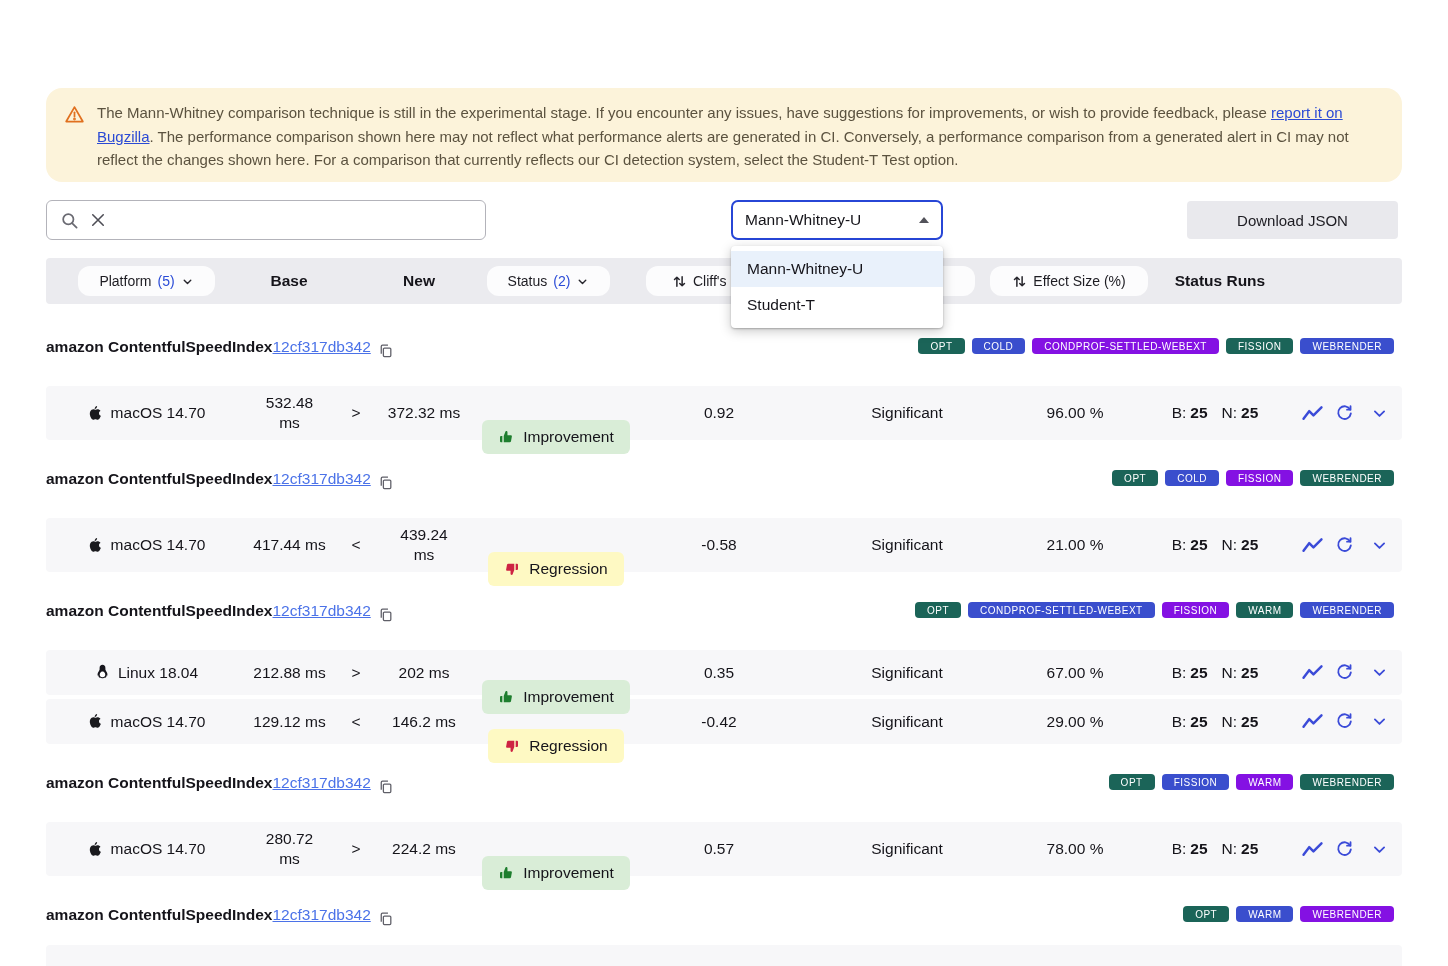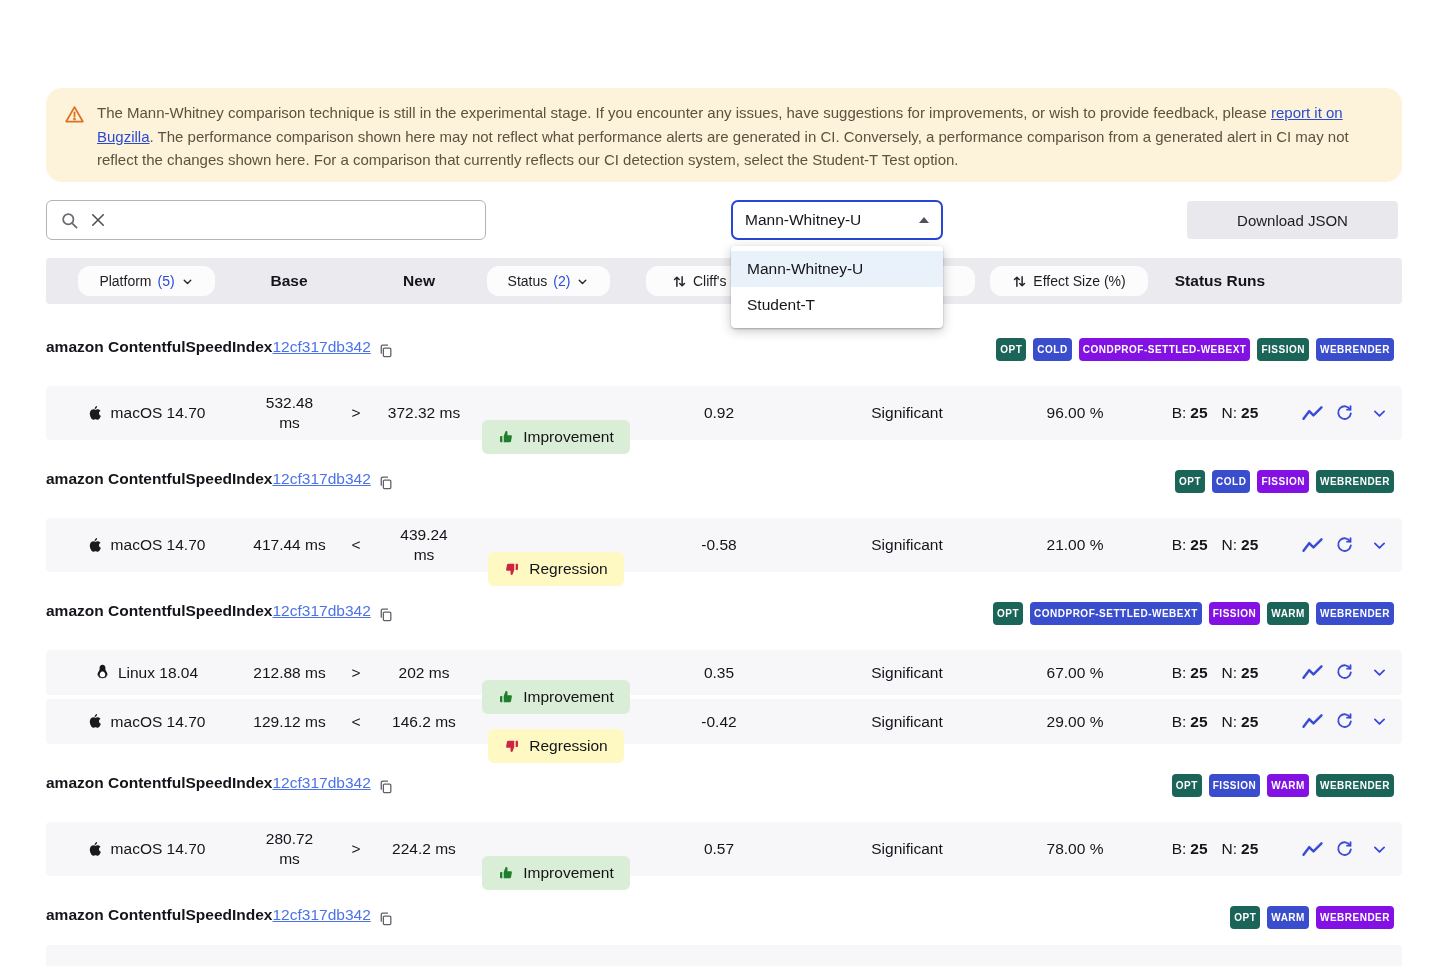--- a/index.html
+++ b/index.html
@@ -66,21 +66,21 @@
   .th-runs { left:1124px; width:100px; }
 
   
   .results { position:absolute; left:46px; top:338px; width:1356px; }
   .sec-header { height:24px; display:flex; margin-bottom:24px; padding-right:8px; margin-top:30px; }
   .sec-header:first-child { margin-top:0; }
   .sec-title { font-size:15.5px; font-weight:700; color:#15141a; }
   .sec-rev { font-size:15.5px; color:#4b72e8; text-decoration:underline; }
   .copy-btn { background:none; border:none; cursor:pointer; margin-left:6px; display:flex; align-items:center; }
   .tags { margin-left:auto; display:flex; gap:7px; }
-  .tag { height:23px; padding:0 4px; border-radius:4px; color:#fff; font-size:10px; font-weight:700;
+  .tag { height:16px; padding:0 12px; border-radius:4px; color:#fff; font-size:10px; font-weight:400;
     letter-spacing:.5px; display:flex; align-items:center; }
   .tag-green { background:#1b6458; }
   .tag-blue { background:#3a4ecd; }
   .tag-purple { background:#8411e3; }
 
   .result-row { height:45px; margin-bottom:4px; background:#f7f7f9; border-radius:4px;
     display:flex; align-items:center; font-size:15.5px; color:#15141a; }
   .result-row.tall { height:54px; }
   .result-row.partial { height:54px; margin-top:-9px; }
   .result-row:last-child, .result-row.sec-last { }

